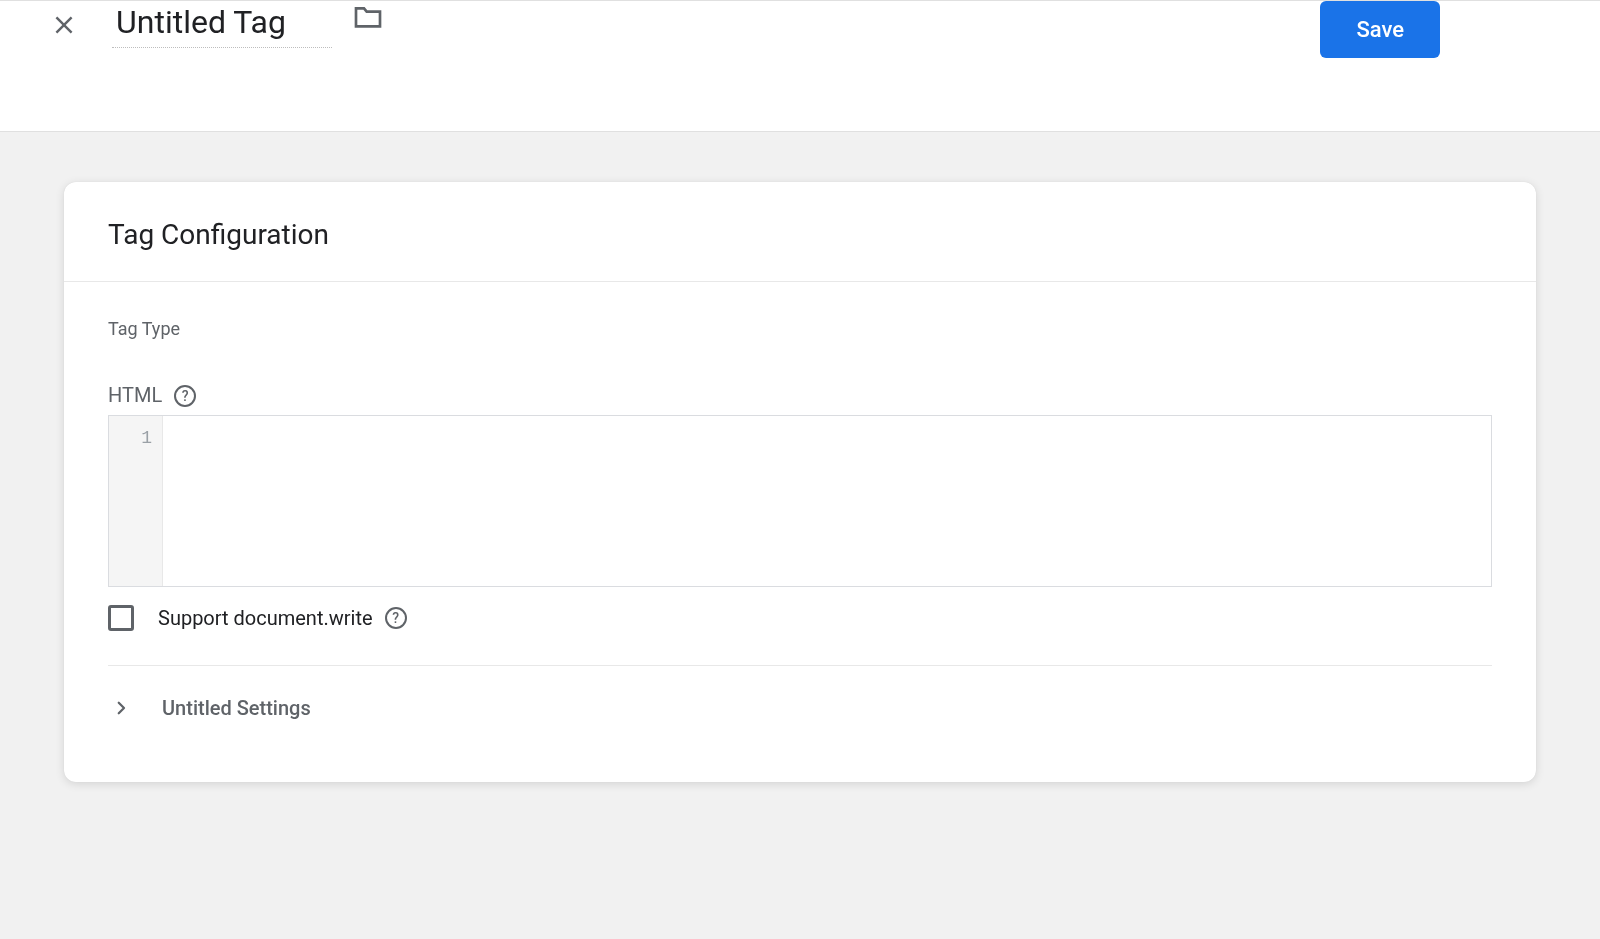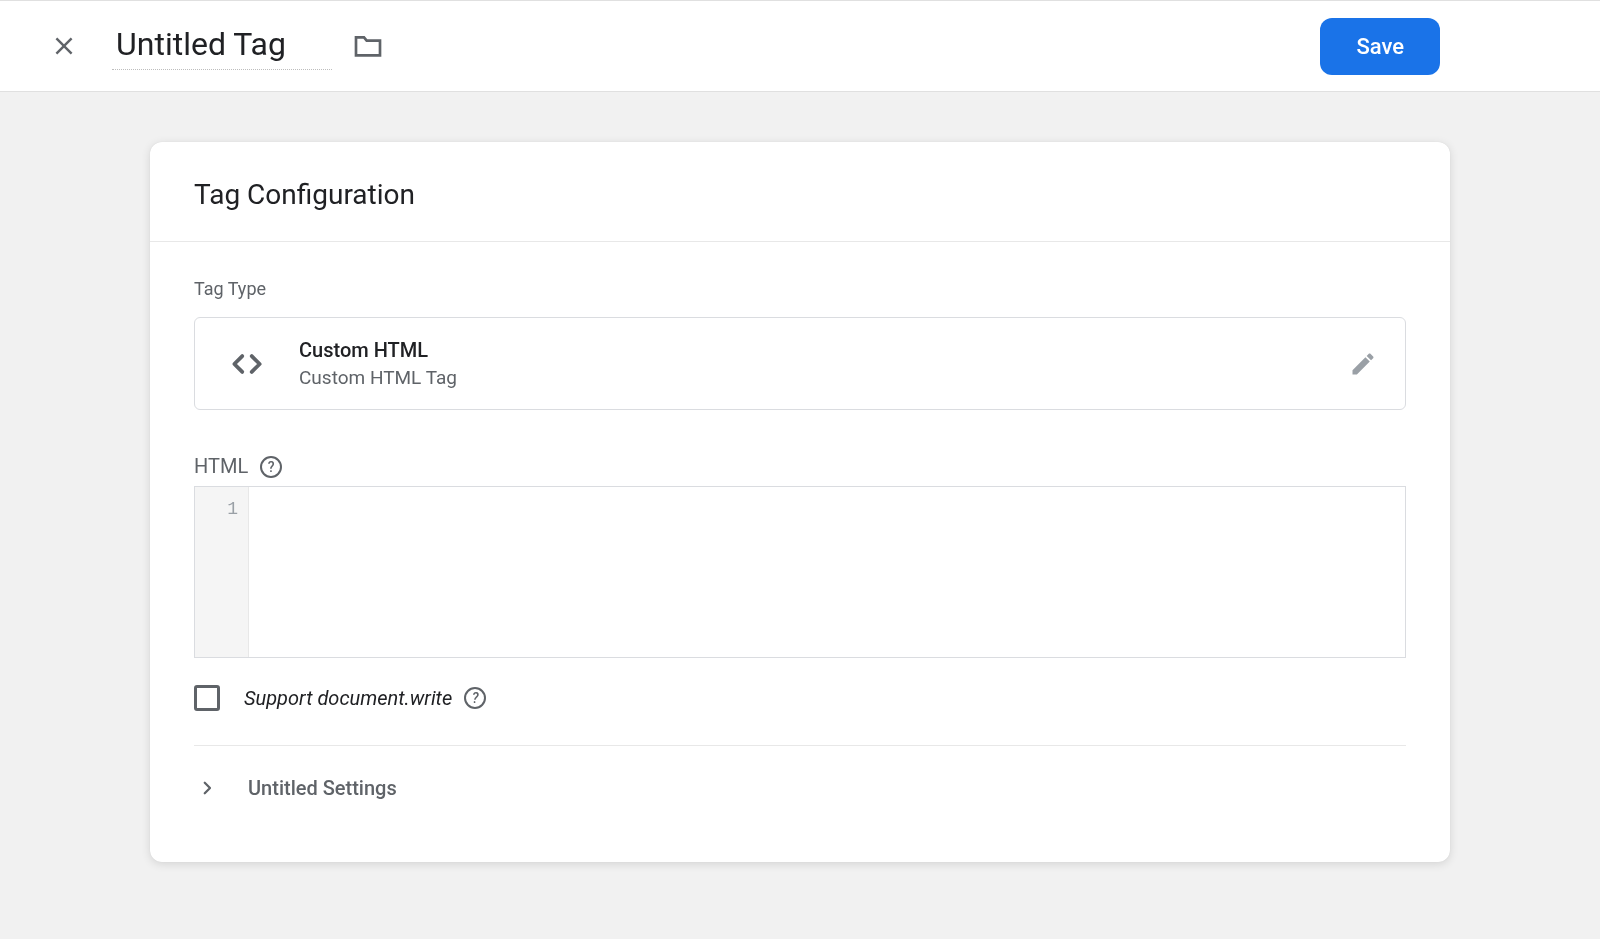--- a/index.html
+++ b/index.html
@@ -11,23 +11,23 @@
       font-family: 'Google Sans', Roboto, Arial, sans-serif;
       background: #f1f1f1;
       width: 1600px;
       height: 939px;
       overflow: hidden;
     }
     .topbar {
       background: #fff;
       border-top: 1px solid #e0e0e0;
       border-bottom: 1px solid #e0e0e0;
-      height: 92px;
-      display: flex;
-      align-items: center;
+      height: 132px;
+      display: flex;
+      align-items: flex-start;
       padding: 0 40px;
     }
     .close-btn {
       width: 48px;
       height: 48px;
       display: flex;
       align-items: center;
       justify-content: center;
       cursor: pointer;
       color: #5f6368;
@@ -54,33 +54,33 @@
       align-items: center;
     }
     .folder-icon svg { width: 32px; height: 32px; }
     .spacer { flex: 1; }
     .save-btn {
       background: #1a73e8;
       color: #fff;
       font-size: 22px;
       font-weight: 500;
       border: none;
-      border-radius: 12px;
+      border-radius: 6px;
       padding: 16px 36px;
       cursor: pointer;
       font-family: inherit;
       margin-right: 120px;
     }
     .content-area {
       padding: 50px 0 0 0;
       display: flex;
       justify-content: center;
     }
     .card {
-      width: 1300px;
+      width: 1472px;
       background: #fff;
       border-radius: 12px;
       box-shadow: 0 2px 10px rgba(0,0,0,0.12), 0 0 1px rgba(0,0,0,0.1);
       overflow: hidden;
     }
     .card-header {
       padding: 36px 44px 30px 44px;
       border-bottom: 1px solid #e8e8e8;
     }
     .card-title {
@@ -175,24 +175,23 @@
     .code-area {
       flex: 1;
       padding: 12px;
       font-family: 'Courier New', monospace;
       font-size: 16px;
       position: relative;
     }
     .checkbox-row {
       display: flex;
       align-items: center;
-      margin-top: 27px;
+      margin-top: 18px;
       padding-bottom: 34px;
       border-bottom: 1px solid #e8e8e8;
-      font-style: italic;
     }
     .checkbox {
       width: 26px;
       height: 26px;
       border: 3px solid #5f6368;
       border-radius: 3px;
       margin-right: 24px;
       cursor: pointer;
     }
     .checkbox-label {
@@ -242,37 +241,20 @@
 
 <div class="content-area">
   <div class="card">
     <div class="card-header">
       <div class="card-title">Tag Configuration</div>
     </div>
     <div class="card-body">
 
       <div class="section-label">Tag Type</div>
 
-      <div class="tag-type-box">
-        <div class="tag-type-icon">
-          <svg viewBox="0 0 24 24" fill="none" stroke="currentColor" stroke-width="2.4" stroke-linecap="round" stroke-linejoin="round">
-            <polyline points="9 7 4 12 9 17"></polyline>
-            <polyline points="15 7 20 12 15 17"></polyline>
-          </svg>
-        </div>
-        <div class="tag-type-text">
-          <div class="tag-type-name">Custom HTML</div>
-          <div class="tag-type-desc">Custom HTML Tag</div>
-        </div>
-        <div class="edit-icon">
-          <svg viewBox="0 0 24 24" fill="currentColor">
-            <path d="M3 17.25V21h3.75L17.81 9.94l-3.75-3.75L3 17.25zM20.71 7.04c.39-.39.39-1.02 0-1.41l-2.34-2.34c-.39-.39-1.02-.39-1.41 0l-1.83 1.83 3.75 3.75 1.83-1.83z"></path>
-          </svg>
-        </div>
-      </div>
 
       <div class="html-label-row">
         <span class="html-label">HTML</span>
         <span class="help-icon">
           <span>?</span>
         </span>
       </div>
 
       <div class="code-editor">
         <div class="gutter">

